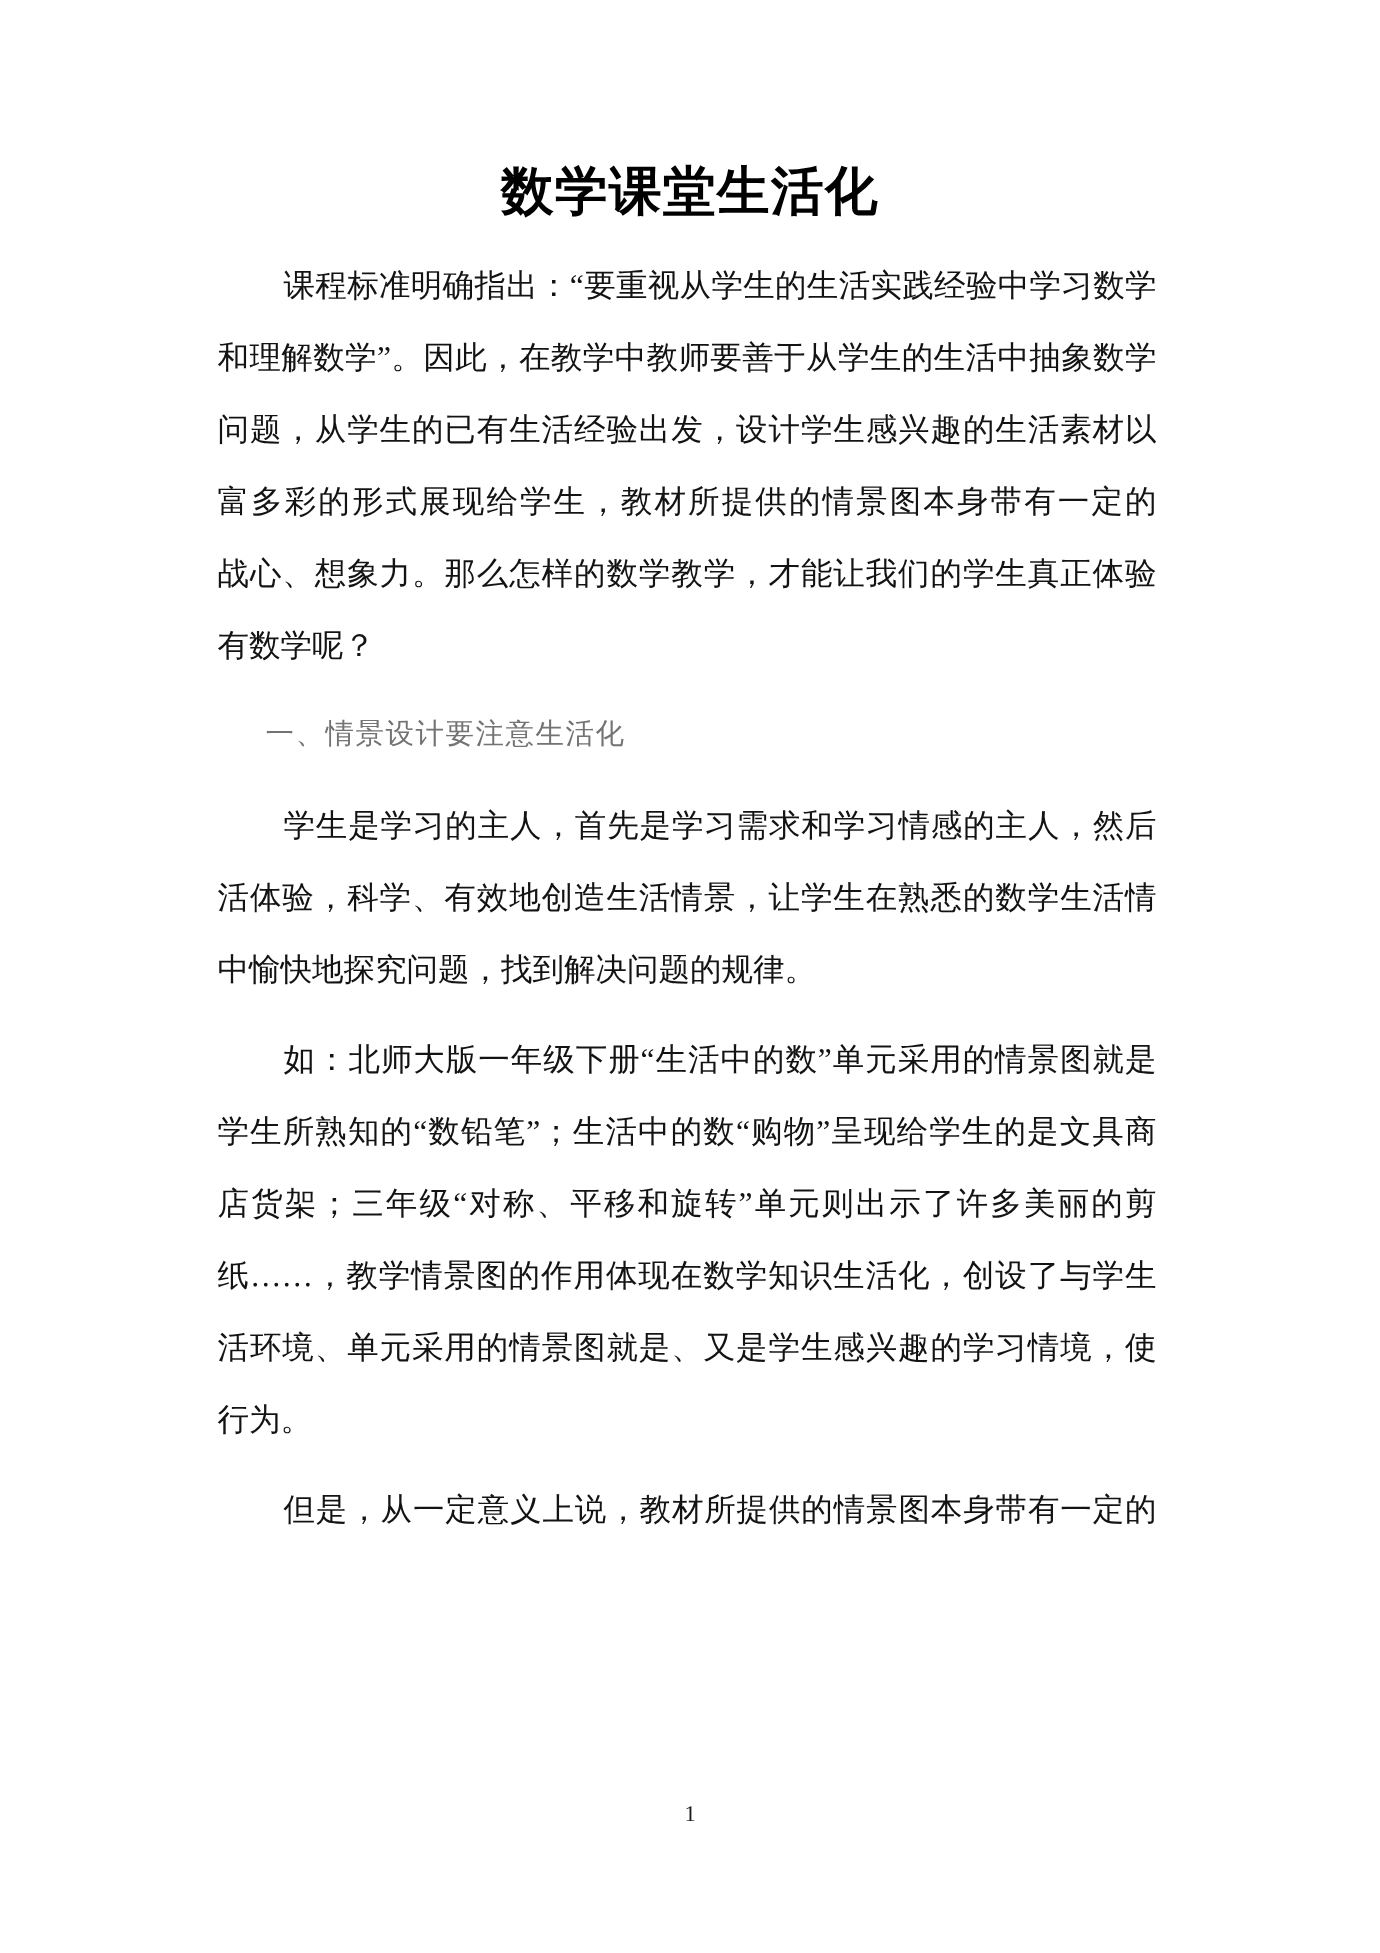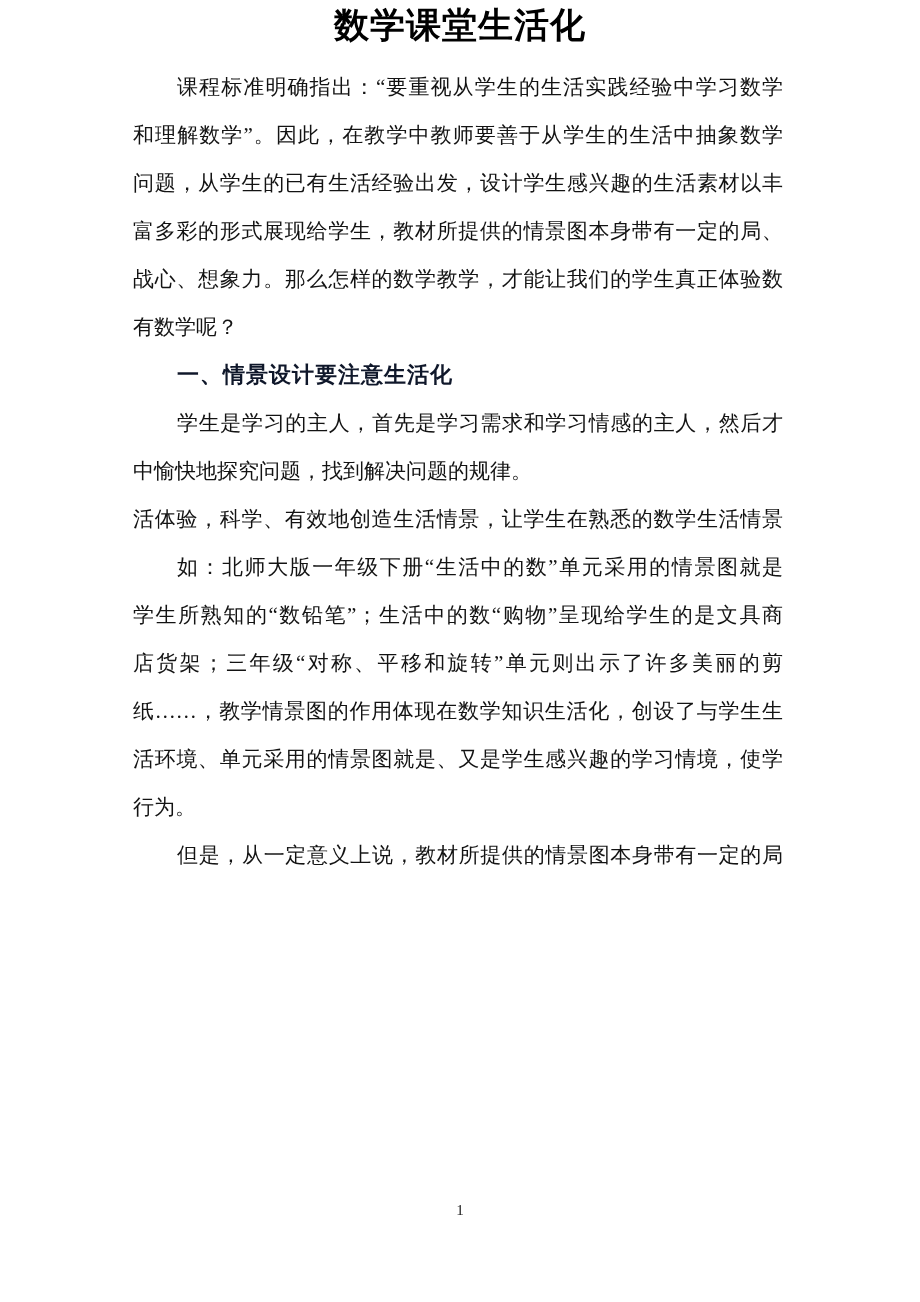--- a/index.html
+++ b/index.html
@@ -11,53 +11,54 @@
     position: relative;
     width: 920px;
     height: 1302px;
     background: #ffffff;
     color: #000000;
     overflow: hidden;
     font-family: "Liberation Serif", "DejaVu Serif", serif;
   }
   .doc-title {
     margin: 0;
+    padding-top: 102px;
     text-align: center;
     font-size: 35px;
     line-height: 52px;
     font-weight: bold;
     letter-spacing: 1px;
     color: #000000;
     font-family: "Liberation Serif", "DejaVu Serif", serif;
   }
   .body-block {
     margin: 11px 0 0 133px;
     width: 650px;
     font-size: 21px;
     color: #131313;
   }
-  .para { margin: 0; padding: 0; }
+  .para { margin: 12px; padding: 0; }
   .line {
     height: 48px;
     line-height: 48px;
     text-align: justify;
     text-align-last: justify;
     white-space: normal;
     overflow: hidden;
   }
   .line.first { text-indent: 44px; }
   .line.last  { text-align: right; text-align-last: left; }
   .section-heading {
     margin: 0;
     height: 48px;
     line-height: 48px;
-    font-size: 22px;
-    font-weight: bold;
+    font-size: 19px;
+    font-weight: normal;
     text-indent: 44px;
-    color: #0f172a;
+    color: #737373;
     font-family: "Liberation Sans", "DejaVu Sans", sans-serif;
     letter-spacing: 1px;
   }
   .page-number {
     position: absolute;
     top: 1200px;
     left: 0;
     width: 100%;
     text-align: center;
     font-size: 15px;
@@ -80,22 +81,22 @@
         <div class="line">问题，从学生的已有生活经验出发，设计学生感兴趣的生活素材以丰</div>
         <div class="line">富多彩的形式展现给学生，教材所提供的情景图本身带有一定的局、挑</div>
         <div class="line">战心、想象力。那么怎样的数学教学，才能让我们的学生真正体验数</div>
         <div class="line last">有数学呢？</div>
       </div>
 
     <h2 class="section-heading">一、情景设计要注意生活化</h2>
 
     <div class="para">
         <div class="line first">学生是学习的主人，首先是学习需求和学习情感的主人，然后才</div>
+        <div class="line">活体验，科学、有效地创造生活情景，让学生在熟悉的数学生活情景</div>
         <div class="line last">中愉快地探究问题，找到解决问题的规律。</div>
-        <div class="line">活体验，科学、有效地创造生活情景，让学生在熟悉的数学生活情景</div>
       </div>
 
     <div class="para">
         <div class="line first">如：北师大版一年级下册“生活中的数”单元采用的情景图就是</div>
         <div class="line">学生所熟知的“数铅笔”；生活中的数“购物”呈现给学生的是文具商</div>
         <div class="line">店货架；三年级“对称、平移和旋转”单元则出示了许多美丽的剪</div>
         <div class="line">纸……，教学情景图的作用体现在数学知识生活化，创设了与学生生</div>
         <div class="line">活环境、单元采用的情景图就是、又是学生感兴趣的学习情境，使学生</div>
         <div class="line last">行为。</div>
       </div>

